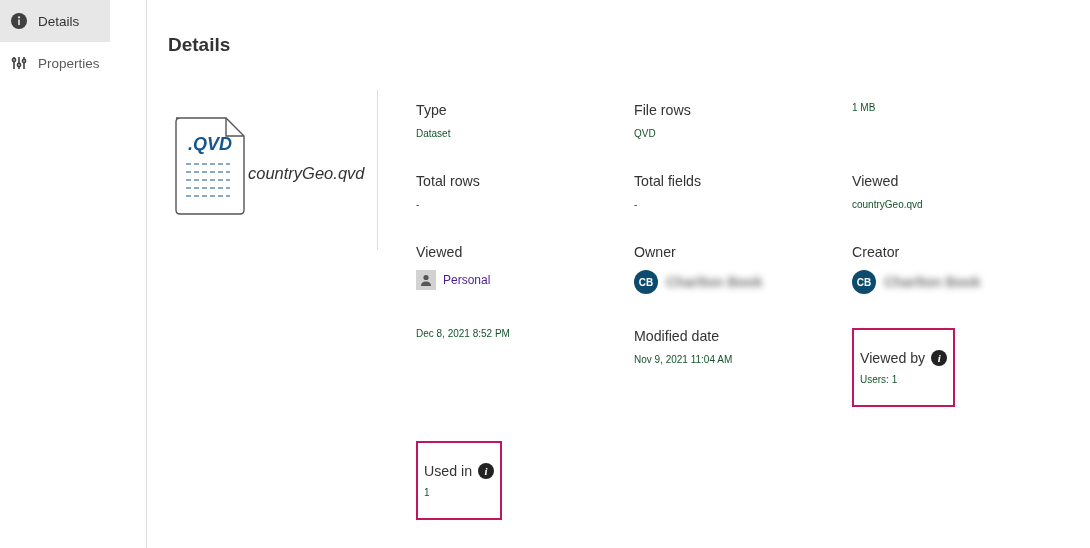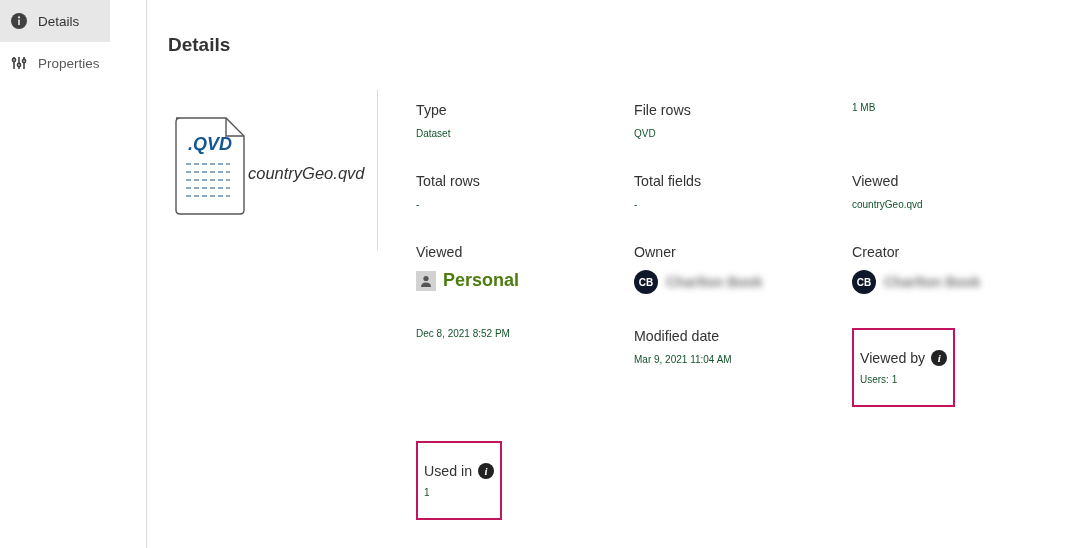--- a/index.html
+++ b/index.html
@@ -107,33 +107,33 @@
   .space-icon {
     width: 20px;
     height: 20px;
     background: #d2d2d2;
     display: inline-flex;
     align-items: center;
     justify-content: center;
     margin-right: 7px;
   }
   .space-text {
-    font-weight: 700;
-    font-size: 18px;
-    color: #4d7c0f;
+    font-weight: 400;
+    font-size: 12px;
+    color: #4c1d95;
   }
   .avatar {
     display: inline-flex;
     align-items: center;
   }
   .avatar-circle {
     width: 24px;
     height: 24px;
     border-radius: 50%;
-    background: #0f172a;
+    background: #0c4a6e;
     color: #fff;
     font-size: 10px;
     font-weight: 600;
     display: inline-flex;
     align-items: center;
     justify-content: center;
     margin-right: 8px;
   }
   .avatar-name {
     color: #777;
@@ -274,21 +274,21 @@
           </div>
         </div>
       </div>
 
       <div class="meta-row">
         <div class="meta-col">
           <div class="meta-value">Dec 8, 2021 8:52 PM</div>
         </div>
         <div class="meta-col">
           <div class="meta-label">Modified date</div>
-          <div class="meta-value">Mar 9, 2021 11:04 AM</div>
+          <div class="meta-value">Nov 9, 2021 11:04 AM</div>
         </div>
         <div class="meta-col">
           <div class="highlight">
             <div class="meta-label">
               <span>Viewed by</span>
               <span class="info-icon">i</span>
             </div>
             <div class="meta-value">Users: 1</div>
           </div>
         </div>

